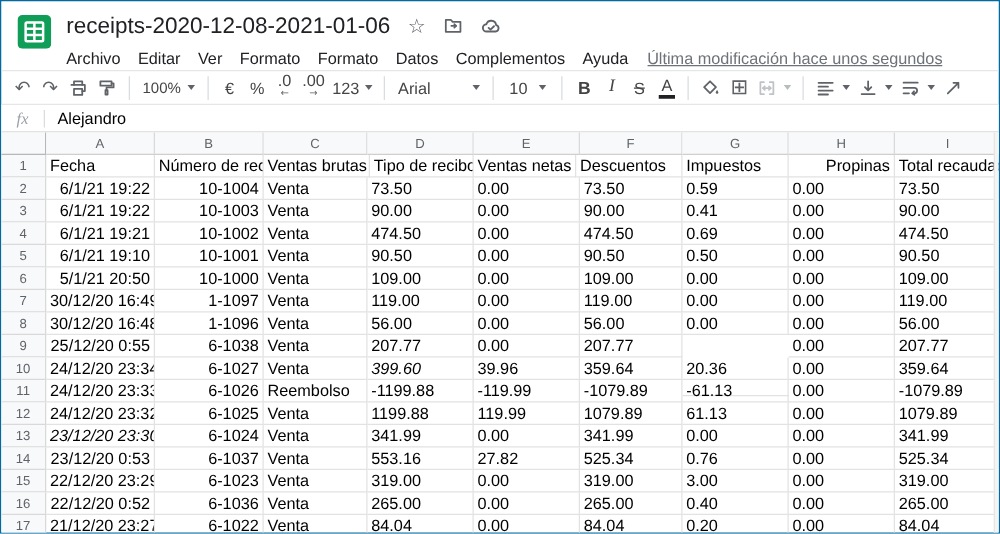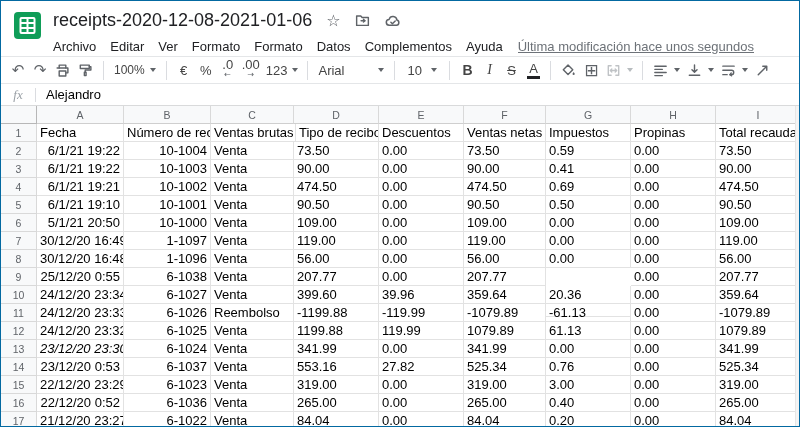--- a/index.html
+++ b/index.html
@@ -248,24 +248,24 @@
         <div class="col-h" style="width: 85px;">H</div>
         <div class="col-h" style="width: 85px;">I</div>
       </div>
     <div id="grid-body">
         <div class="g-row">
           <div class="rn">1</div>
           <div class="cell" style="width: 87px;">Fecha</div>
           <div class="cell" style="width: 87px;">Número de recibo</div>
           <div class="cell" style="width: 85px;">Ventas brutas</div>
           <div class="cell" style="width: 83px;">Tipo de recibo</div>
+          <div class="cell" style="width: 82px;">Ventas netas</div>
           <div class="cell" style="width: 85px;">Descuentos</div>
-          <div class="cell" style="width: 82px;">Ventas netas</div>
           <div class="cell" style="width: 85px;">Impuestos</div>
-          <div class="cell" style="width: 85px;">Propinas</div>
+          <div class="cell" style="width: 85px; text-align: right;">Propinas</div>
           <div class="cell" style="width: 85px;">Total recaudado</div>
         </div>
         <div class="g-row">
           <div class="rn">2</div>
           <div class="cell r" style="width: 87px;">6/1/21 19:22</div>
           <div class="cell r" style="width: 87px;">10-1004</div>
           <div class="cell" style="width: 83px;">Venta</div>
           <div class="cell" style="width: 85px;">73.50</div>
           <div class="cell" style="width: 85px;">0.00</div>
           <div class="cell" style="width: 82px;">73.50</div>
@@ -355,21 +355,21 @@
           <div class="cell" style="width: 82px;">207.77</div>
           <div class="cell" style="width: 85px; margin-top: 48px;">0.54</div>
           <div class="cell" style="width: 85px;">0.00</div>
           <div class="cell" style="width: 85px;">207.77</div>
         </div>
         <div class="g-row">
           <div class="rn">10</div>
           <div class="cell r" style="width: 87px;">24/12/20 23:34</div>
           <div class="cell r" style="width: 87px;">6-1027</div>
           <div class="cell" style="width: 83px;">Venta</div>
-          <div class="cell" style="width: 85px;">399.60</div>
+          <div class="cell" style="width: 85px; font-style: italic;">399.60</div>
           <div class="cell" style="width: 85px;">39.96</div>
           <div class="cell" style="width: 82px;">359.64</div>
           <div class="cell" style="width: 85px;">20.36</div>
           <div class="cell" style="width: 85px;">0.00</div>
           <div class="cell" style="width: 85px;">359.64</div>
         </div>
         <div class="g-row">
           <div class="rn">11</div>
           <div class="cell r" style="width: 87px;">24/12/20 23:33</div>
           <div class="cell r" style="width: 87px;">6-1026</div>

